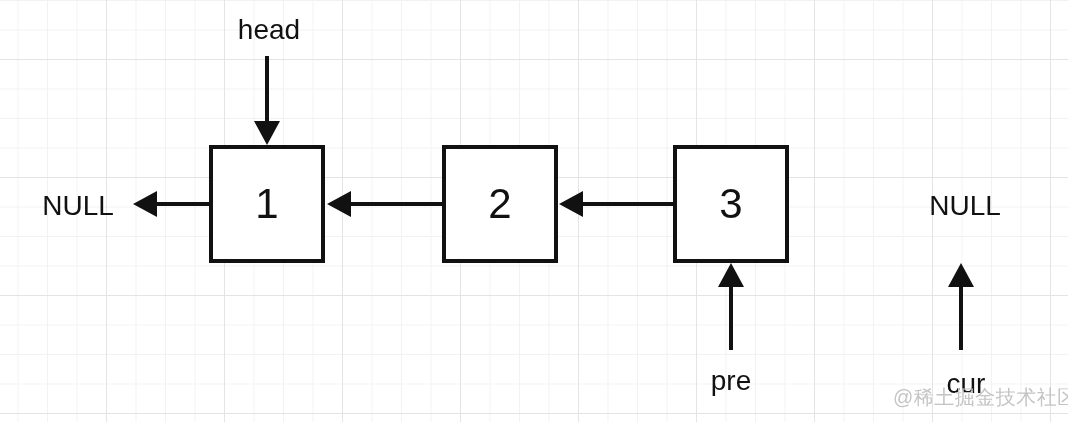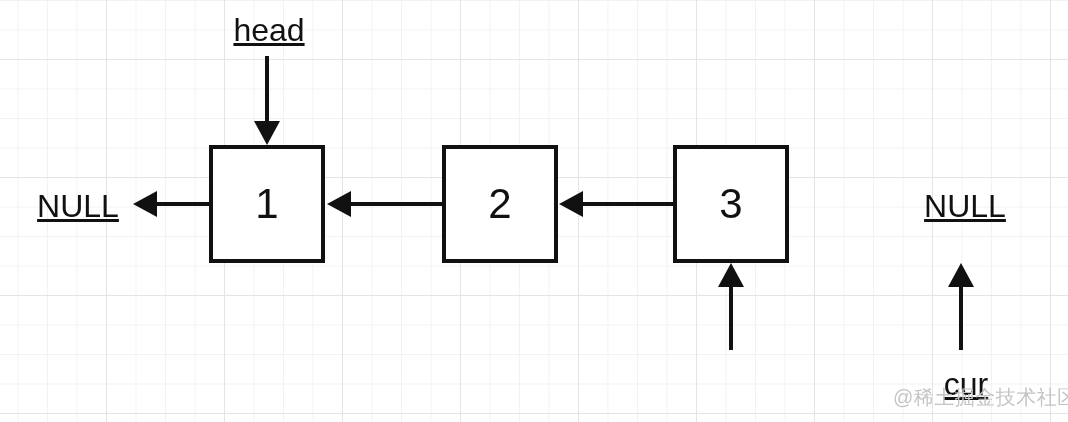--- a/index.html
+++ b/index.html
@@ -33,25 +33,24 @@
     align-items: center;
     justify-content: center;
     font-size: 42px;
     line-height: 1;
   }
   .node-1 { left: 209px; }
   .node-2 { left: 442px; }
   .node-3 { left: 673px; }
   .lbl {
     position: absolute;
-    font-size: 32px;
+    font-size: 28px;
     line-height: 36px;
     white-space: nowrap;
     transform: translateX(-50%);
-    text-decoration: underline;
   }
   .lbl-head { left: 269px; top: 12px; }
   .lbl-null-left { left: 78px; top: 188px; }
   .lbl-null-right { left: 965px; top: 188px; }
   .lbl-pre { left: 731px; top: 363px; }
   .lbl-cur { left: 966px; top: 366px; }
   .hline {
     position: absolute;
     top: 202px;
     height: 4px;
@@ -103,20 +102,21 @@
   }
 </style>
 </head>
 <body>
 
 <div class="canvas">
 
   <div class="lbl lbl-head">head</div>
   <div class="lbl lbl-null-left">NULL</div>
   <div class="lbl lbl-null-right">NULL</div>
+  <div class="lbl lbl-pre">pre</div>
   <div class="lbl lbl-cur">cur</div>
 
   <div class="vline vline-head"></div>
   <div class="tri tri-down"></div>
 
   <div class="node node-1">
     <span>1</span>
   </div>
   <div class="node node-2">
     <span>2</span>

